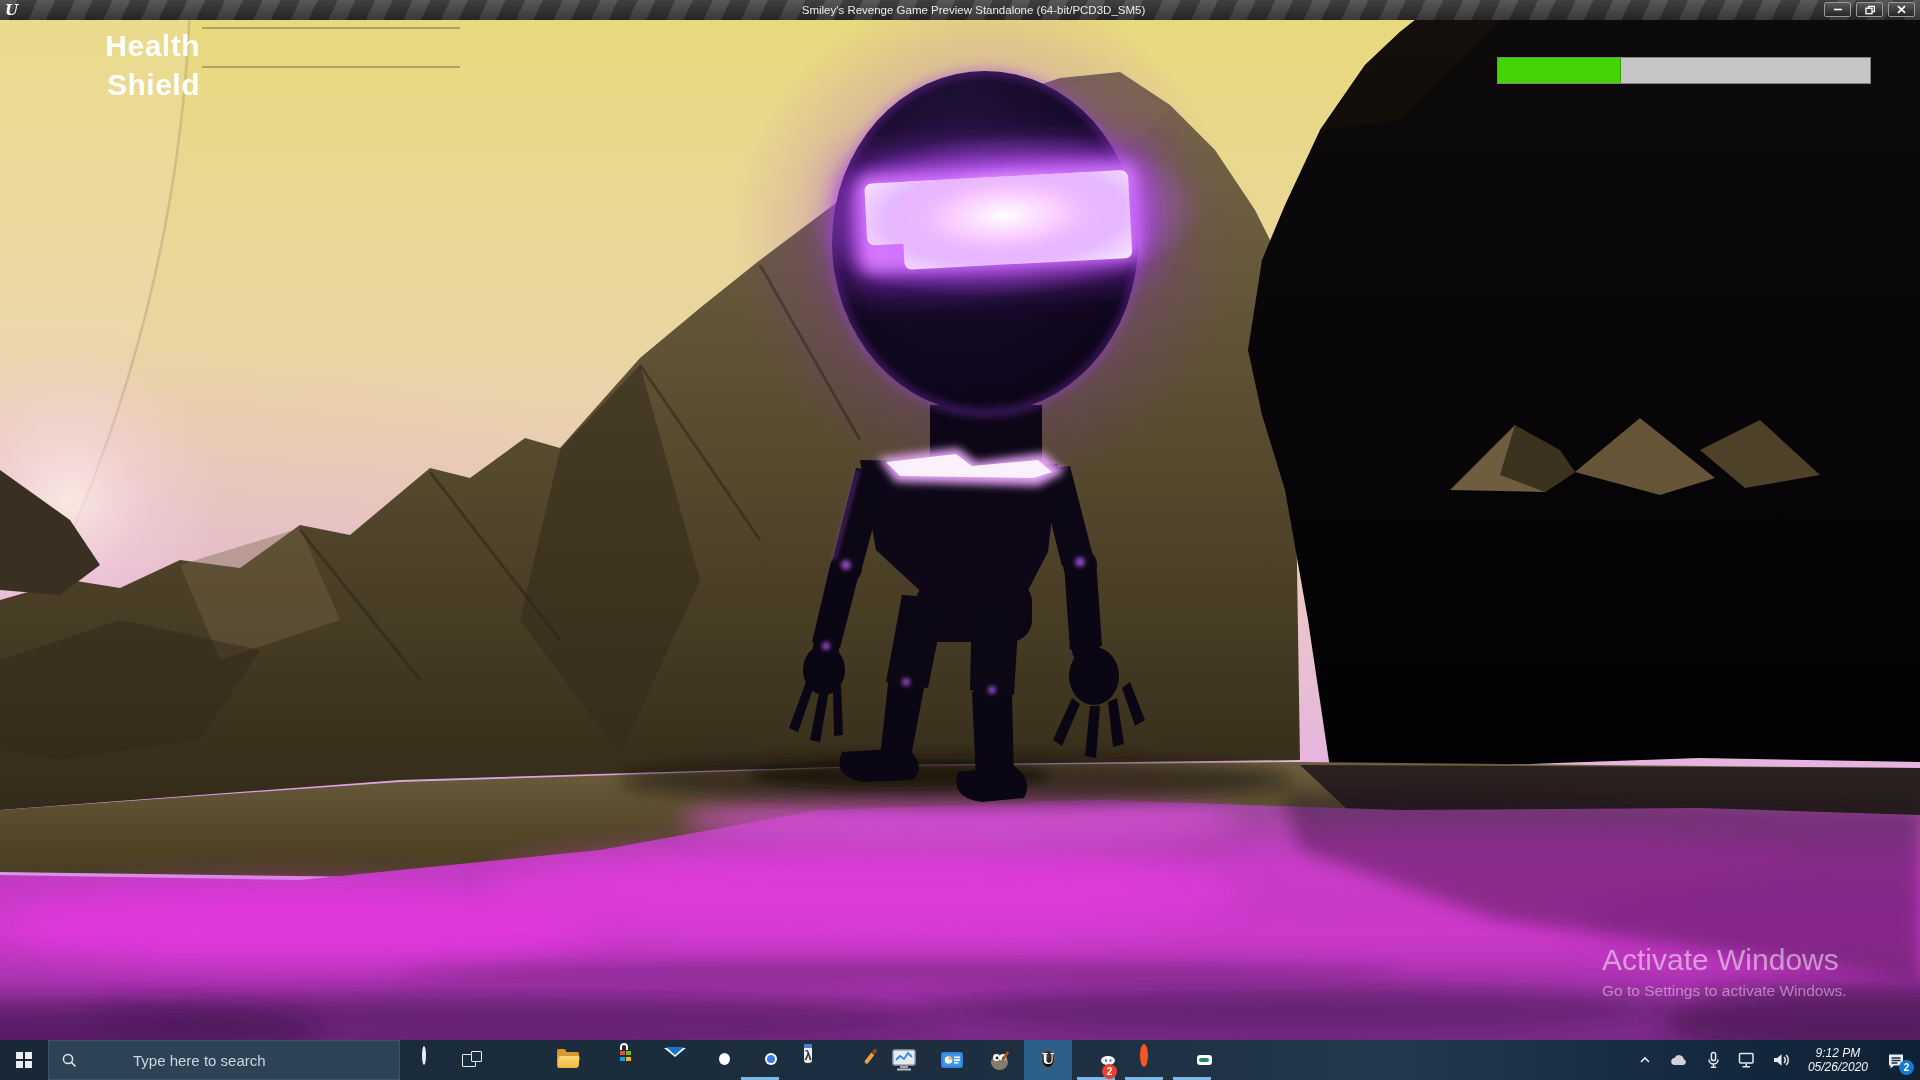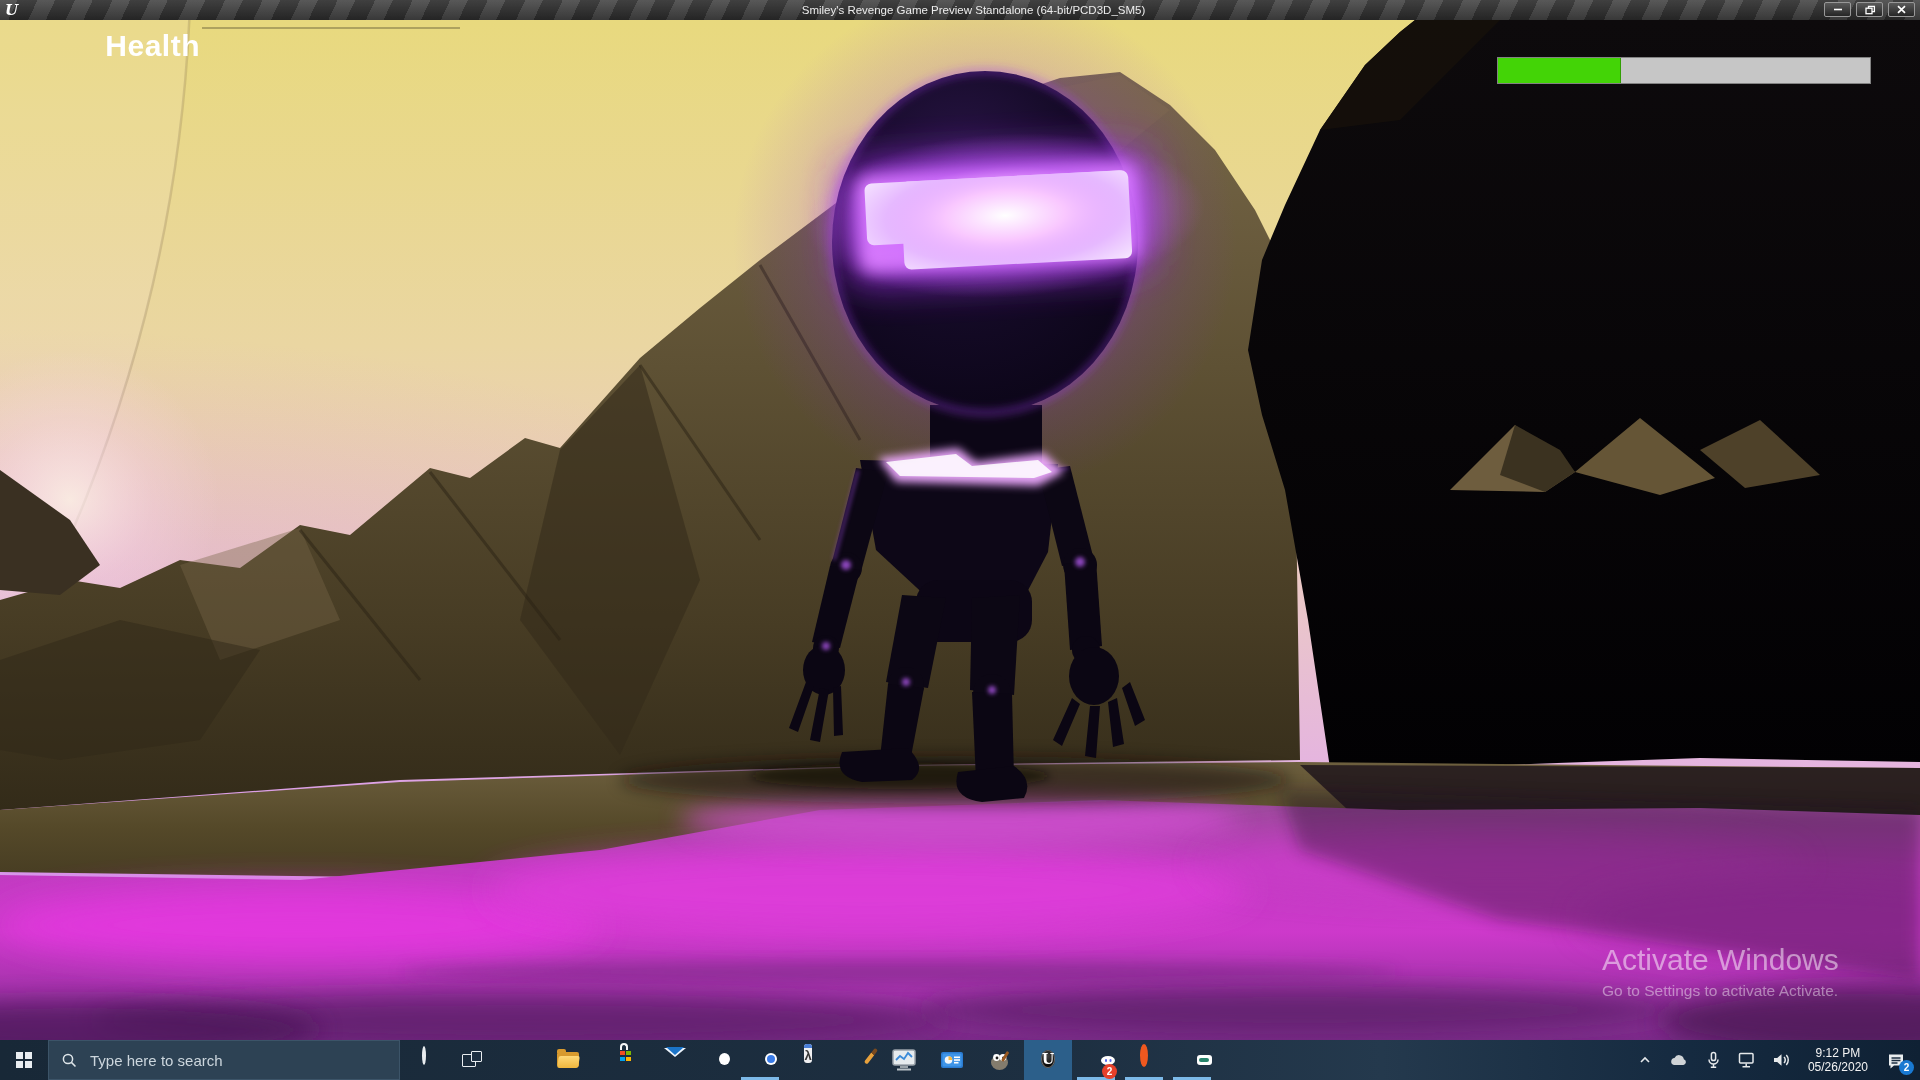--- a/index.html
+++ b/index.html
@@ -43,21 +43,21 @@
   
   .taskbar{position:absolute;left:0;top:1040px;width:1920px;height:40px;display:flex;align-items:stretch;
     background:linear-gradient(90deg,#182837 0,#1d2f41 55%,#24394d 72%,#152a40 88%,#0f2134 100%);z-index:50;}
   .tb-start{width:48px;border:0;background:transparent;display:flex;align-items:center;justify-content:center;cursor:pointer;}
   .win-logo{display:grid;grid-template-columns:7px 7px;grid-template-rows:7px 7px;gap:1.5px;}
   .win-logo i{background:#e9edf1;display:block;}
   .tb-search{width:352px;display:flex;align-items:center;background:#2d4254;border:1px solid #3c5468;
     box-sizing:border-box;}
   .tb-search svg{margin:0 10px 0 12px;}
   .tb-search input{flex:1;background:transparent;border:0;outline:none;color:#dfe6ec;font-size:15px;
-    font-family:"Liberation Sans",sans-serif;}
+    font-family:"Liberation Sans",sans-serif;margin-left:43px;}
   .tb-search input::placeholder{color:#ccd6dd;}
   .tb-apps{display:flex;}
   .tb-app{position:relative;width:48px;border:0;background:transparent;display:flex;align-items:center;
     justify-content:center;cursor:pointer;padding:0;}
   .tb-app.running::after{content:"";position:absolute;left:5px;right:5px;bottom:0;height:3px;background:#7cb9e8;}
   .tb-app.active{background:#2c5f8a;}
   .tb-app.active::after{background:#a8d6f5;}
   .badge{position:absolute;right:3px;bottom:1px;min-width:15px;height:15px;border-radius:8px;background:#e8402a;
     color:#fff;font-size:10px;line-height:15px;text-align:center;font-weight:bold;z-index:3;}
 
@@ -110,21 +110,21 @@
   .ic-discord::after{content:"";position:absolute;left:8.5px;top:11px;width:2.6px;height:2.6px;border-radius:50%;
     background:#5b6cea;box-shadow:4.5px 0 0 #5b6cea;}
   .ic-origin{width:19px;height:19px;margin:2px auto;border:4.5px solid #f0581f;border-radius:50%;box-sizing:border-box;}
   .ic-streamlabs{position:relative;width:24px;height:24px;border-radius:5px;background:#3ec39f;}
   .ic-streamlabs::before{content:"";position:absolute;left:4.5px;top:7px;width:15px;height:9.5px;border-radius:3px;background:#fff;}
   .ic-streamlabs::after{content:"";position:absolute;left:7px;top:10px;width:10px;height:3.6px;border-radius:2px;background:#27856c;}
 
   
   .tray{margin-left:auto;display:flex;align-items:center;}
   .tray-btn{border:0;background:transparent;padding:0 7px;height:40px;display:flex;align-items:center;cursor:pointer;}
-  .clock{flex-direction:column;justify-content:center;color:#f4f4f4;font-size:12px;line-height:14px;text-align:right;padding:0 9px;}
+  .clock{flex-direction:column;justify-content:center;color:#f4f4f4;font-size:12px;line-height:14px;text-align:right;padding:0 9px;font-style:italic;}
   .action{position:relative;padding:0 12px 0 9px;margin-right:2px;}
   .action .badge{right:4px;bottom:5px;background:#1979d2;}
 
   button{font-family:"Liberation Sans",sans-serif;}
 </style>
 </head>
 <body>
 
 <div class="screen">
 
@@ -325,27 +325,33 @@
         <path d="M886,442 L956,434 L972,446 L1038,440 L1052,452 L1034,458 L900,456 Z" fill="#ffffff" opacity=".85"></path>
       </g>
     </svg>
 
     <div class="hud-row health">
       <div class="hud-label">Health</div>
       <div class="hud-bar">
         <div class="hud-fill" style="width: 100%; background-color: rgb(42, 17, 216);"></div>
       </div>
     </div>
+    <div class="hud-row shield">
+      <div class="hud-label">Shield</div>
+      <div class="hud-bar">
+        <div class="hud-fill" style="width: 100%; background-color: rgb(225, 0, 212);"></div>
+      </div>
+    </div>
     <div class="boss-bar">
       <div class="boss-fill" style="width: 33%; background-color: rgb(67, 212, 6);"></div>
     </div>
 
     <div class="watermark">
       <div class="l1">Activate Windows</div>
-      <div class="l2">Go to Settings to activate Activate.</div>
+      <div class="l2">Go to Settings to activate Windows.</div>
     </div>
   </div>
 
   <div class="taskbar">
     <button class="tb-start">
       <span class="win-logo">
           <i></i>
           <i></i>
           <i></i>
           <i></i>

